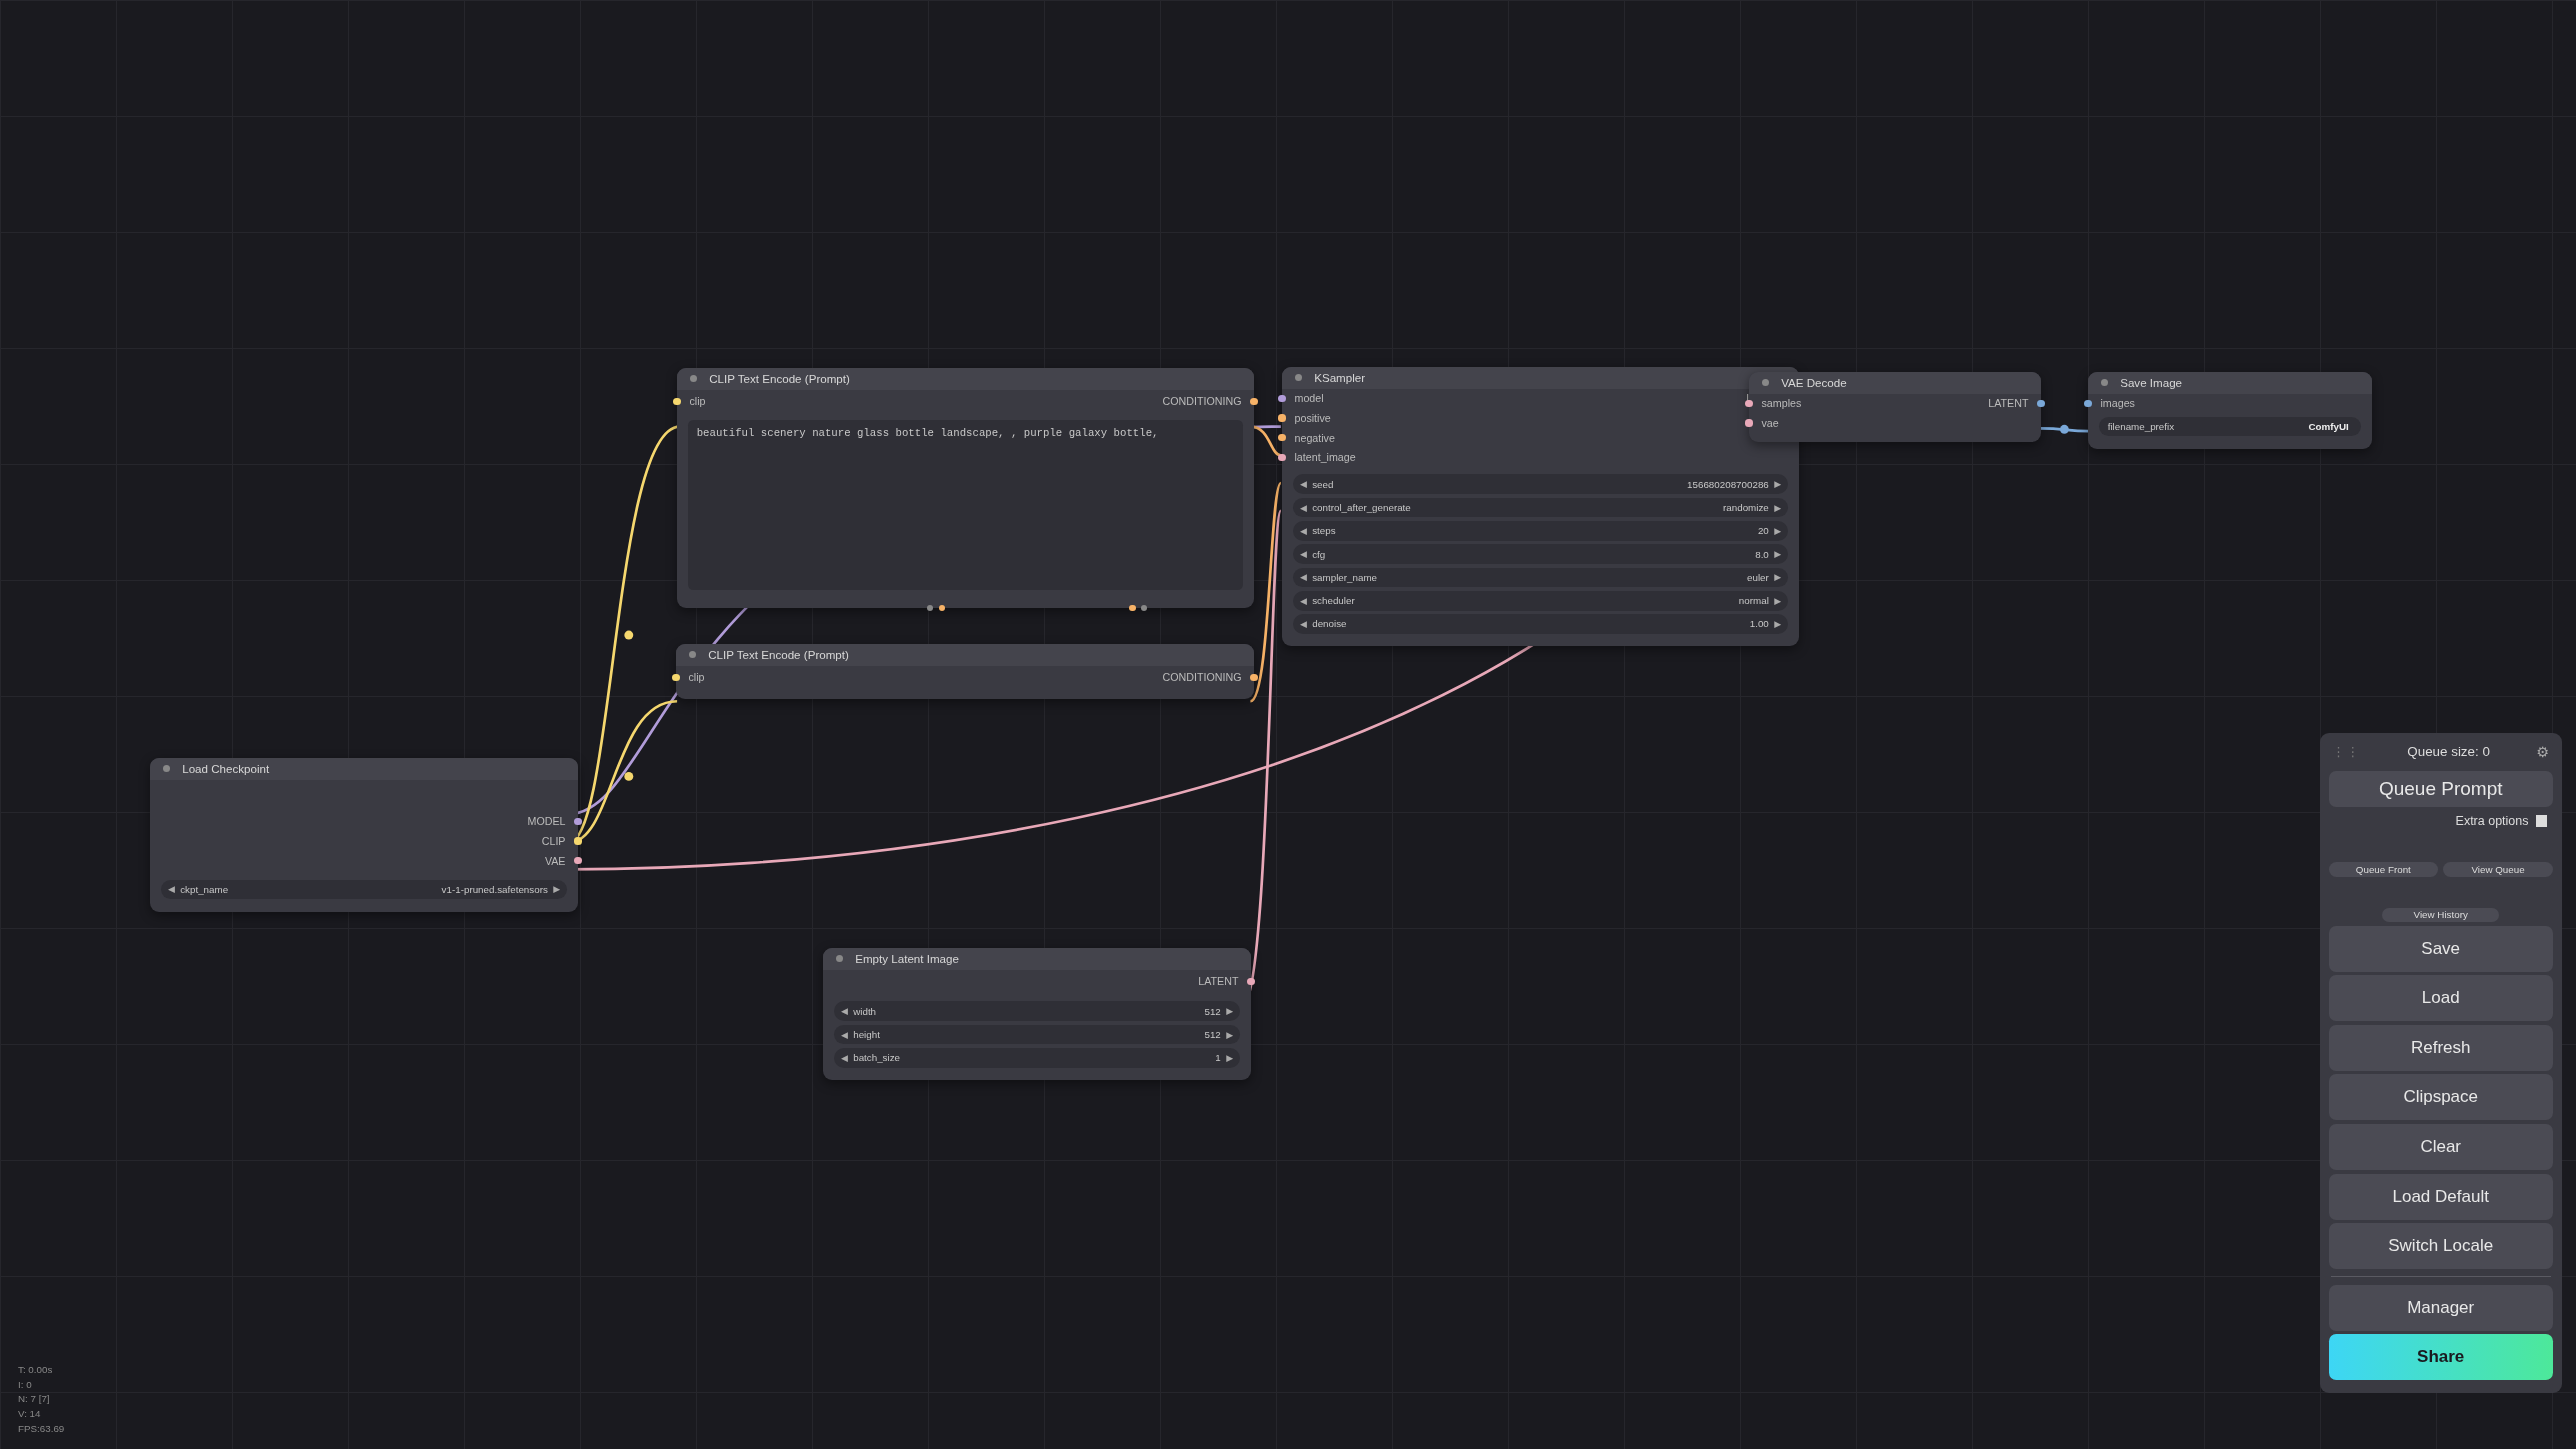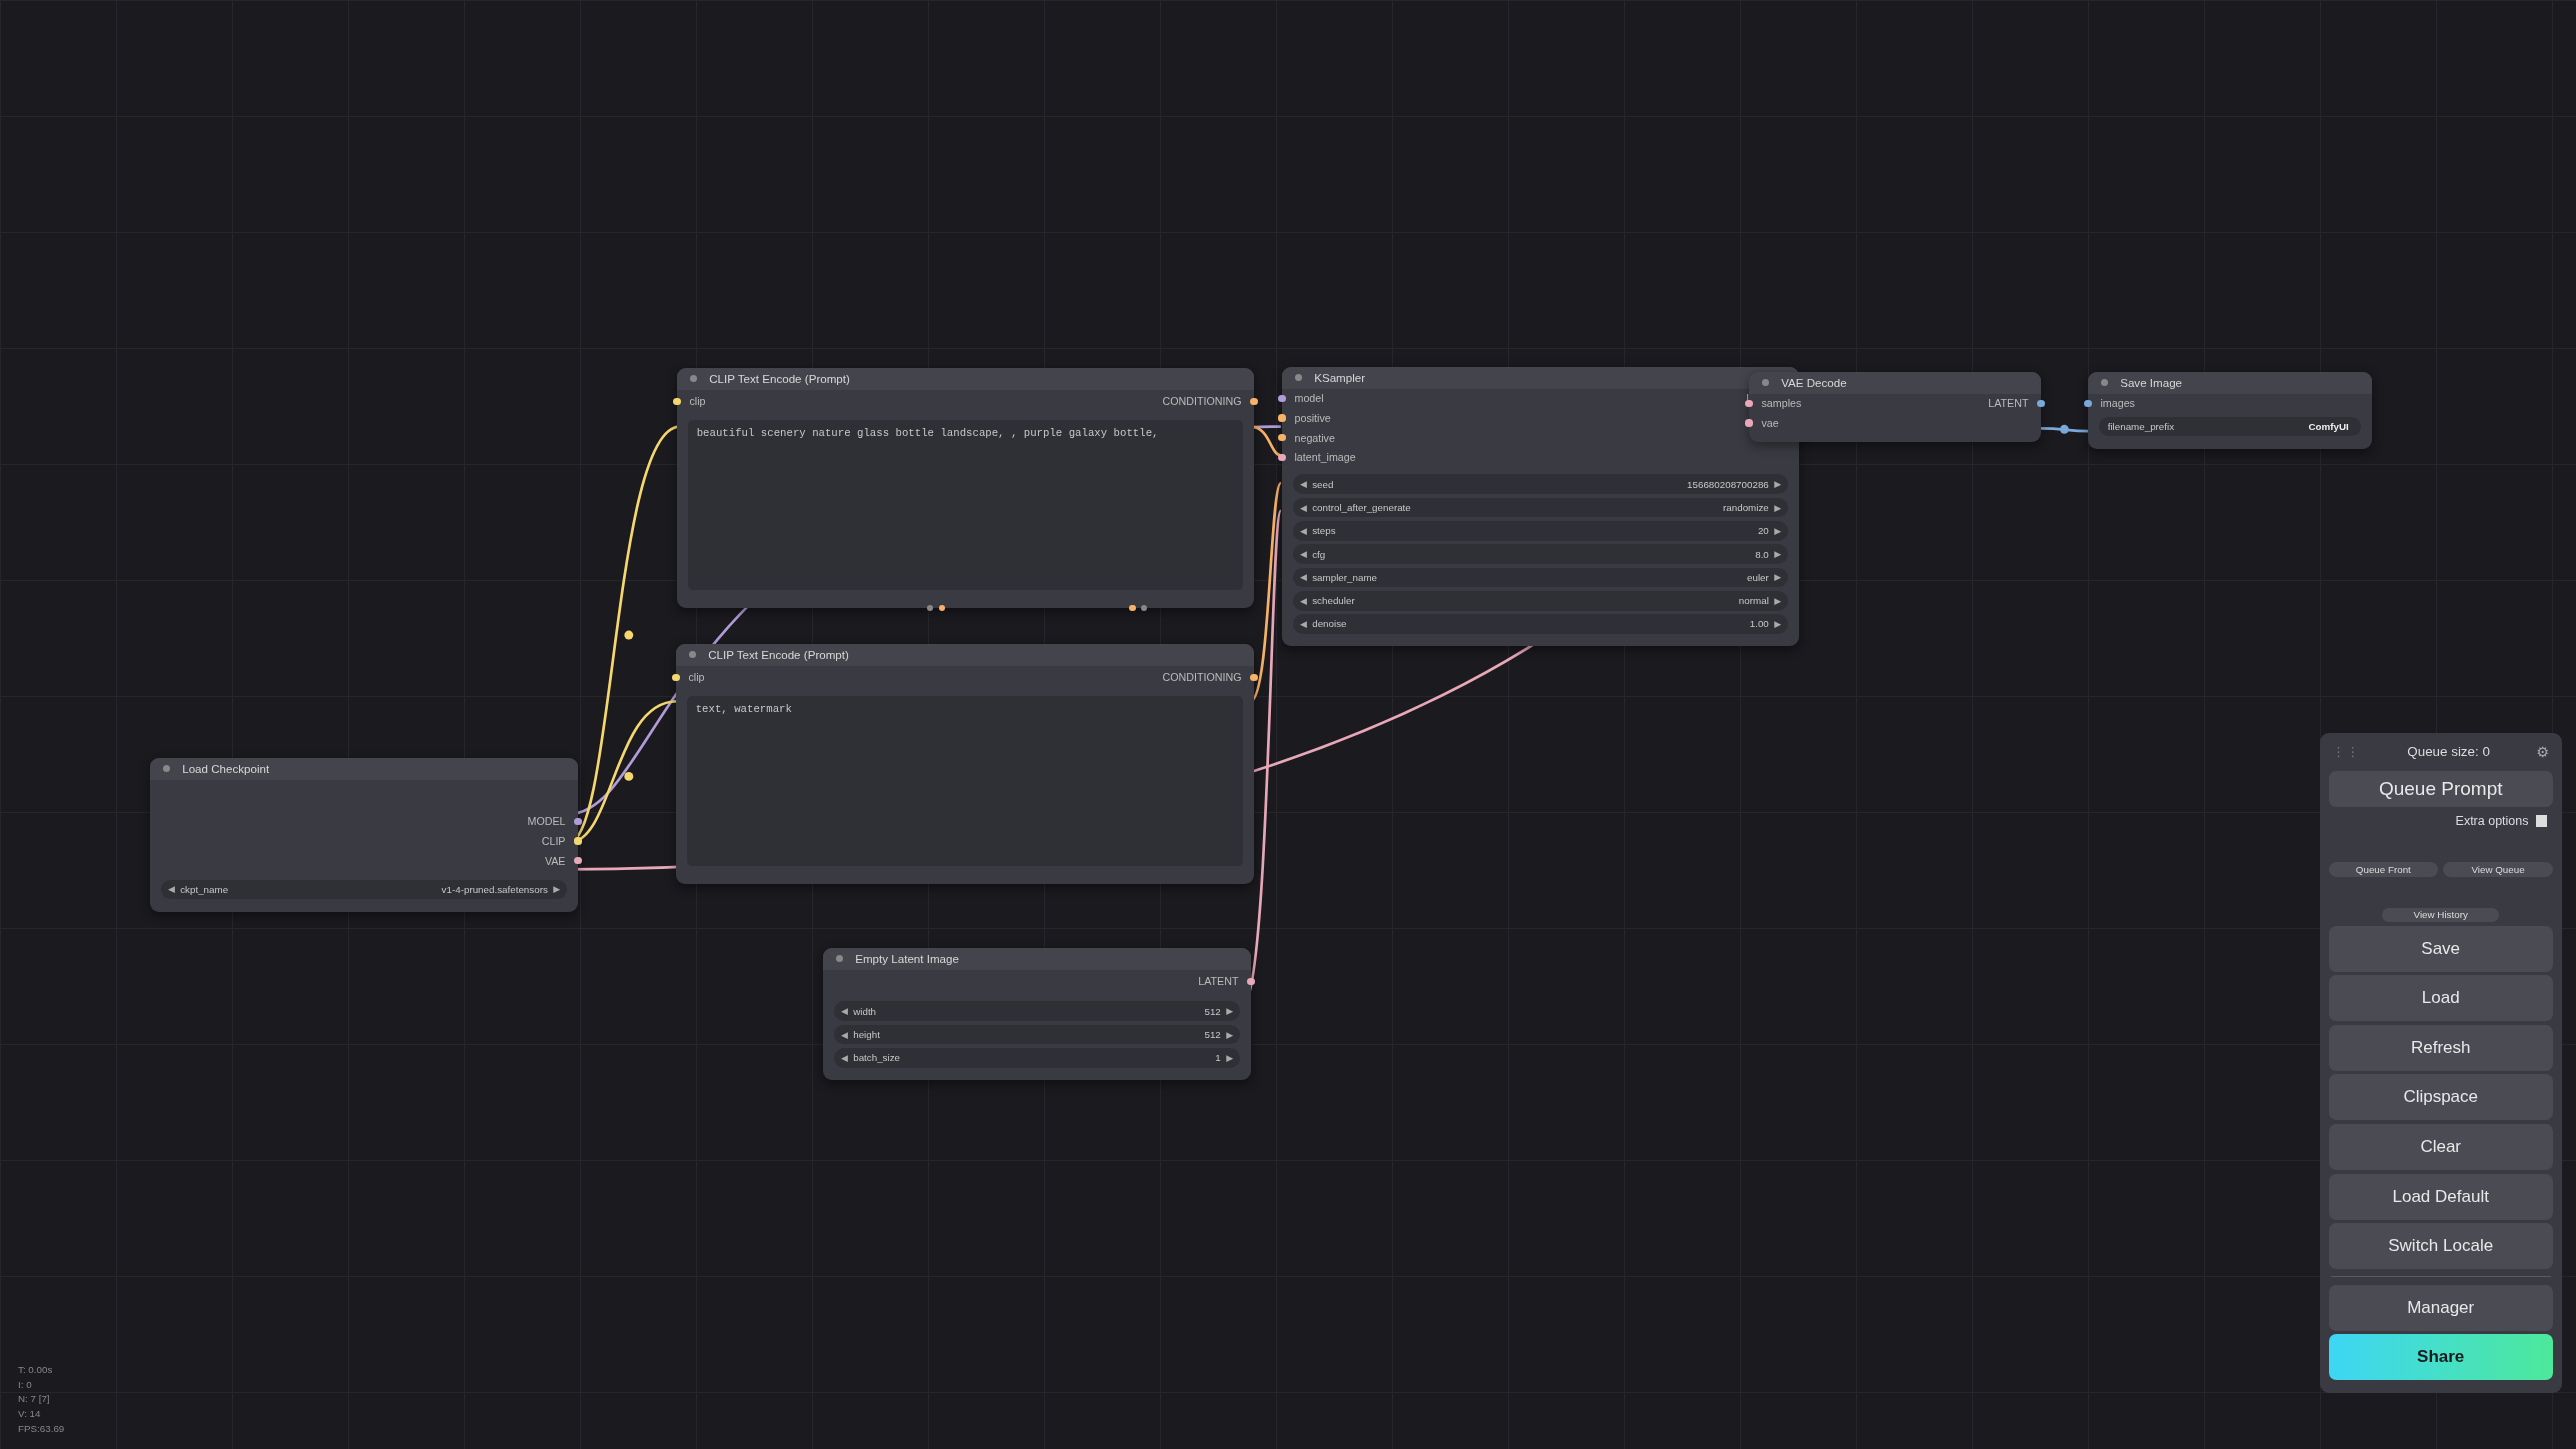--- a/index.html
+++ b/index.html
@@ -199,21 +199,21 @@
     <span>CLIP</span>
     <span class="port right yellow" style="top:6.3px;"></span>
   </div>
   <div class="io-row" style="justify-content:flex-end; height:19.7px;">
     <span>VAE</span>
     <span class="port right pink" style="top:6.3px;"></span>
   </div>
   <div class="widget" style="margin-top:9px; margin-bottom:12.5px;">
     <span class="arrow">◀</span>
     <span class="wlabel">ckpt_name</span>
-    <span class="wval">v1-4-pruned.safetensors</span>
+    <span class="wval">v1-1-pruned.safetensors</span>
     <span class="arrow">▶</span>
   </div>
 </div>
 
 <div class="node" style="left:677px; top:368px; width:577px;">
   <div class="node-header">
     <span class="node-dot"></span>
     <span>CLIP Text Encode (Prompt)</span>
   </div>
   <div class="io-row" style="height:23px;">
@@ -236,21 +236,20 @@
   <div class="node-header">
     <span class="node-dot"></span>
     <span>CLIP Text Encode (Prompt)</span>
   </div>
   <div class="io-row" style="height:23px;">
     <span class="port left yellow" style="top:8px;"></span>
     <span>clip</span>
     <span>CONDITIONING</span>
     <span class="port right orange" style="top:8px;"></span>
   </div>
-  <div class="widget-text" style="min-height:170px;">text, watermark</div>
   <div style="height:10.7px;"></div>
 </div>
 
 <div class="node" style="left:823px; top:948px; width:428px;">
   <div class="node-header">
     <span class="node-dot"></span>
     <span>Empty Latent Image</span>
   </div>
   <div class="io-row" style="justify-content:flex-end; height:23px;">
     <span>LATENT</span>

